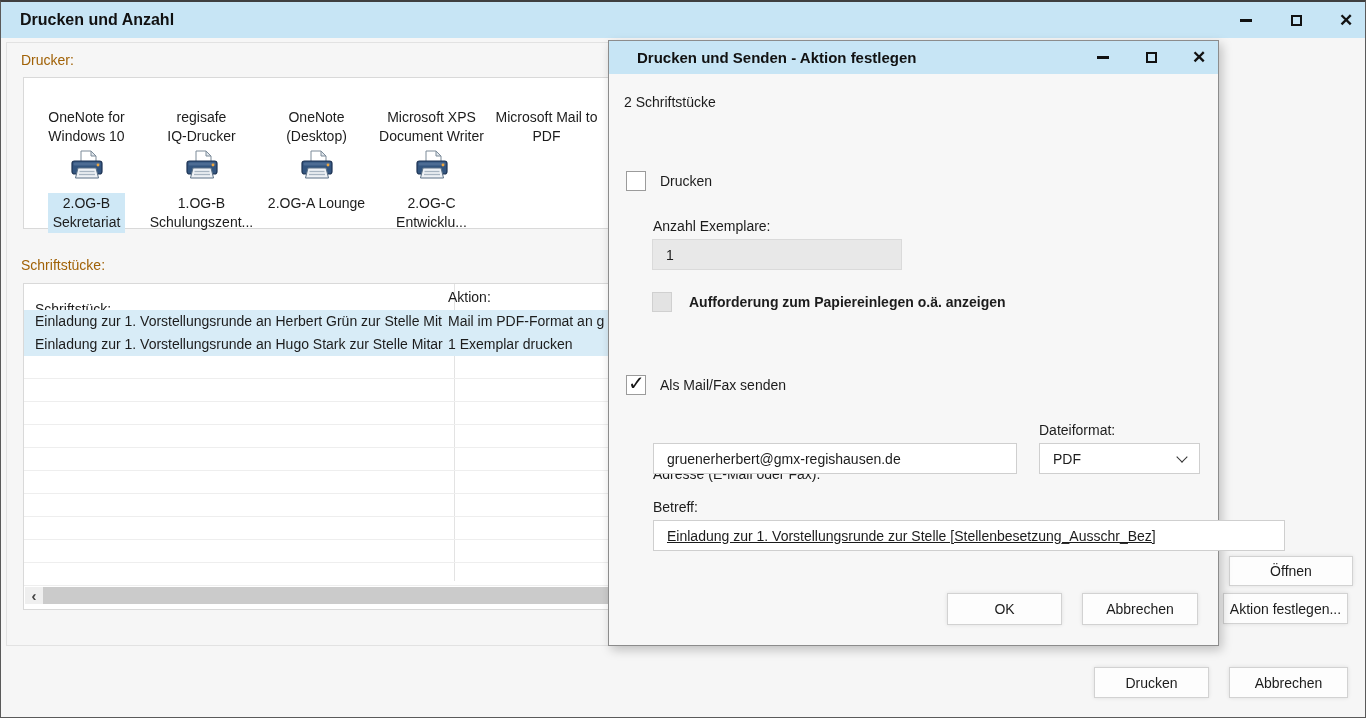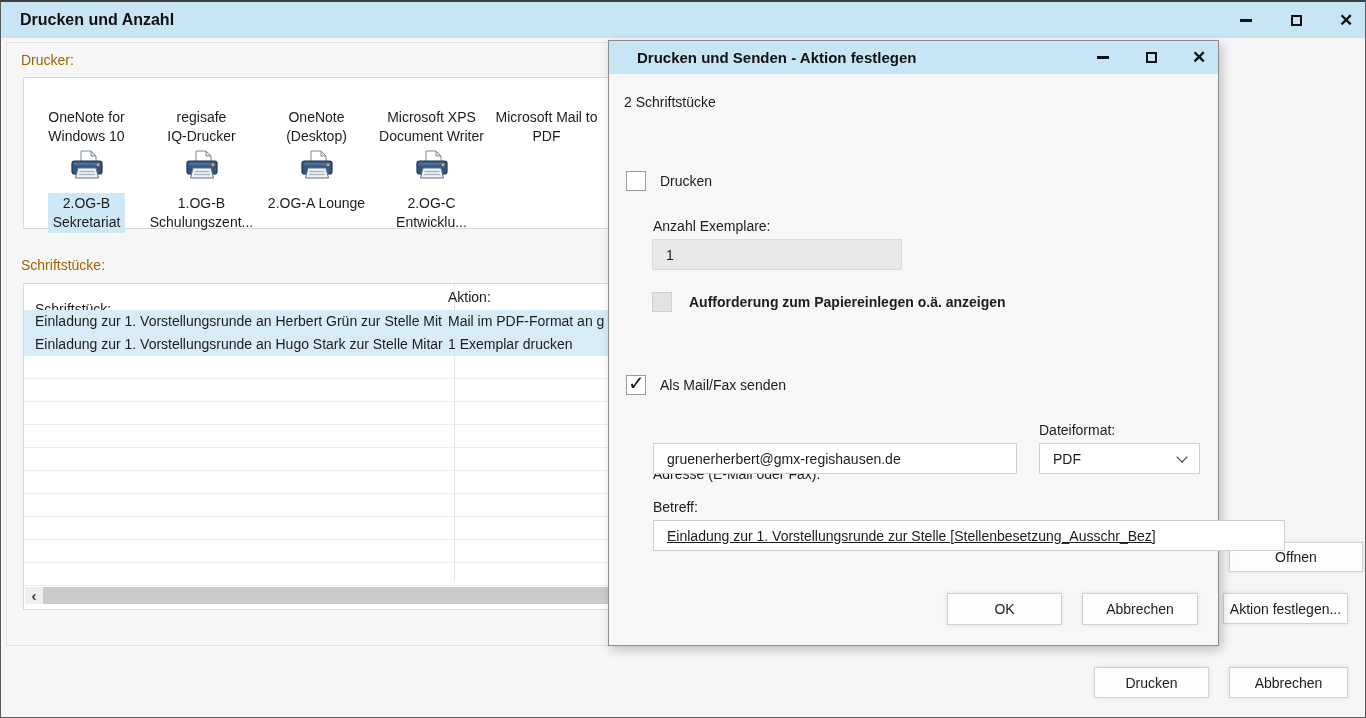--- a/index.html
+++ b/index.html
@@ -257,21 +257,21 @@
           <div class="tcell c1"></div>
           <div class="tcell c2"></div>
         </div>
       </div>
     <div class="hscroll">
       <div class="arrow">‹</div>
       <div class="thumb"></div>
     </div>
   </div>
 
-  <div class="btn" style="left:1228px; top:540px; width:134px; height:30px;">Öffnen</div>
+  <div class="btn" style="left:1228px; top:554px; width:124px; height:30px;">Öffnen</div>
   <div class="btn" style="left:1222px; top:591px; width:125px; height:31px;">Aktion festlegen...</div>
   <div class="btn" style="left:1093px; top:665px; width:115px; height:31px;">Drucken</div>
   <div class="btn" style="left:1228px; top:665px; width:119px; height:31px;">Abbrechen</div>
 
   <div id="dialog">
     <div class="titlebar">
       <span class="title" style="padding-left:20px;">Drucken und Senden - Aktion festlegen</span>
       <span class="win-controls">
         <span class="win-btn">
             <span class="min-bar"></span>

